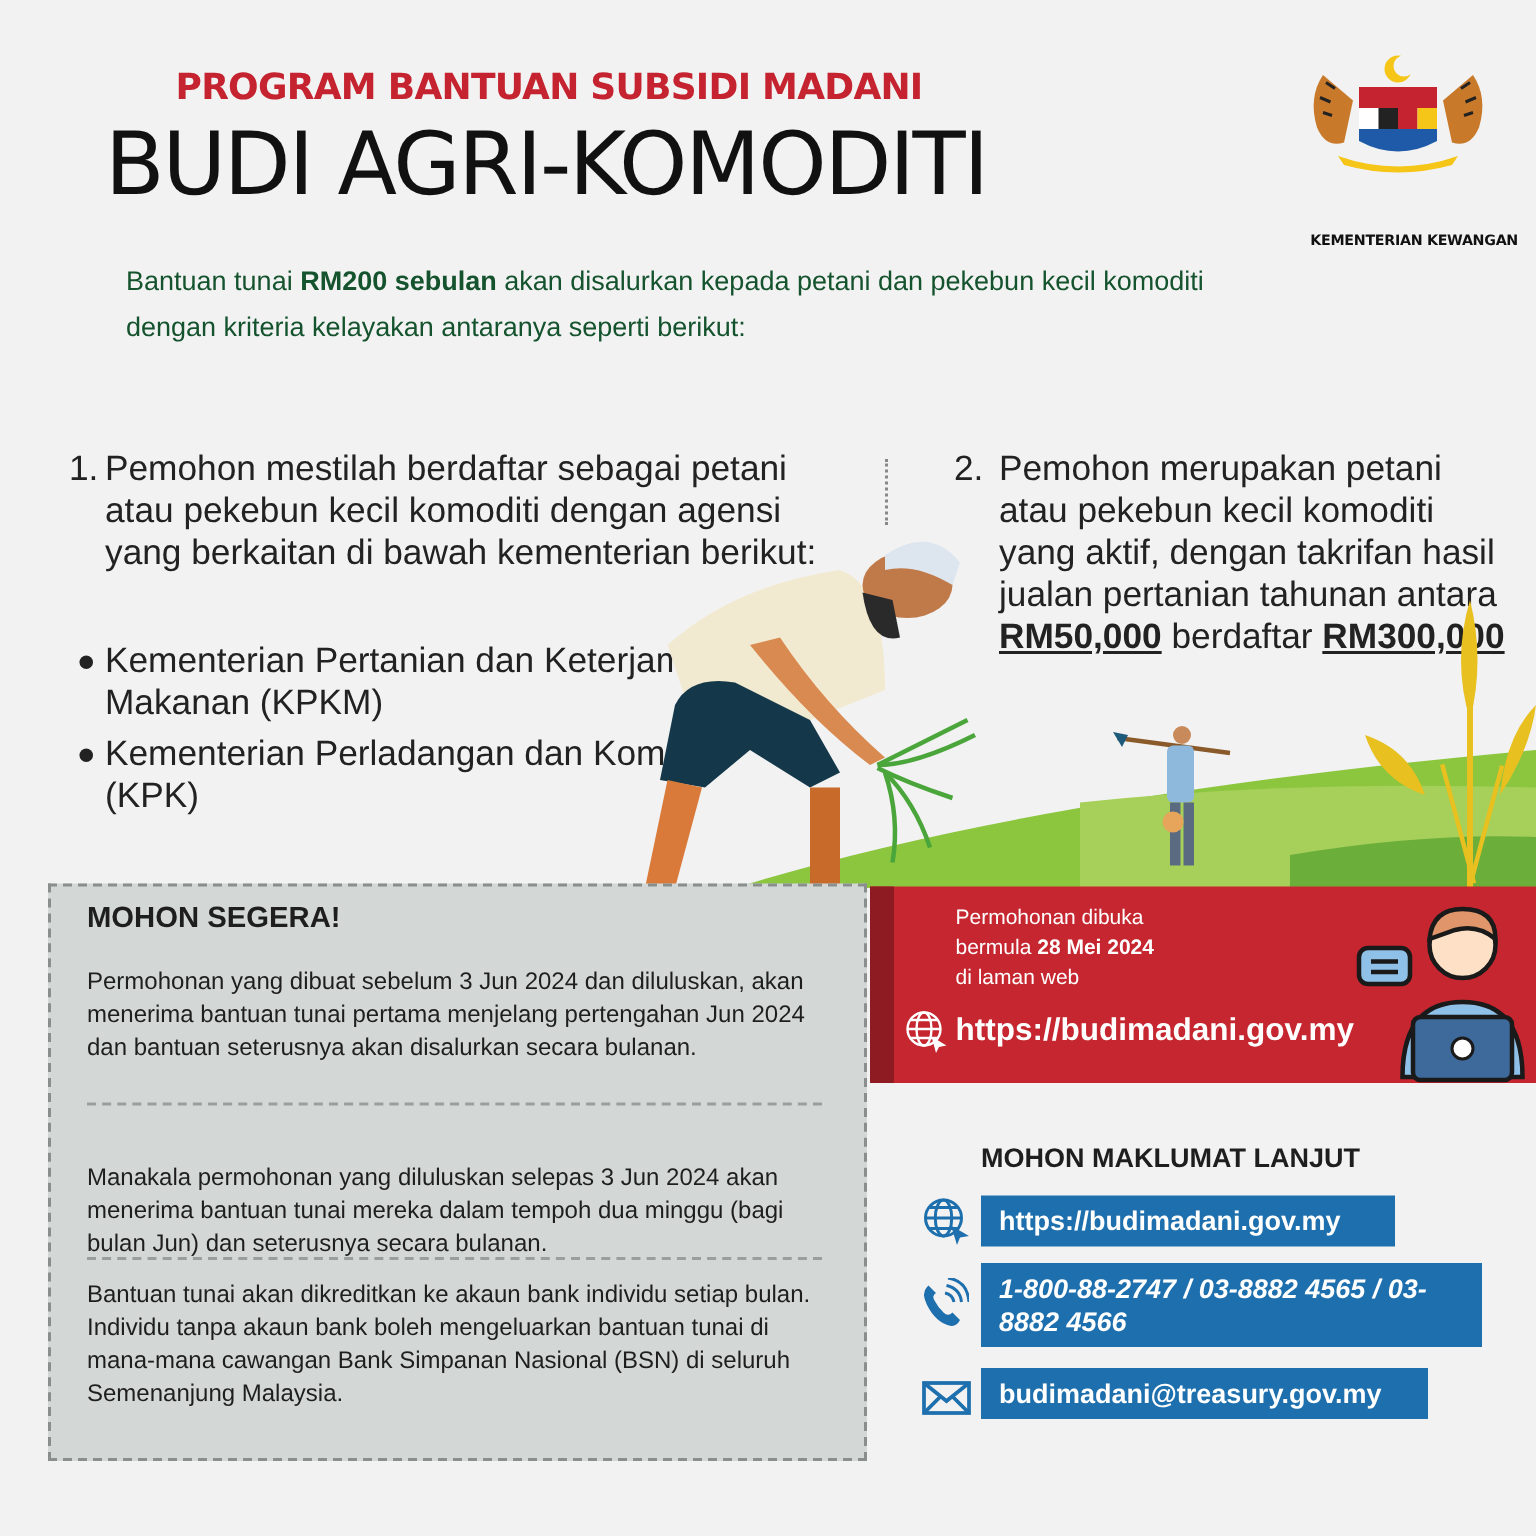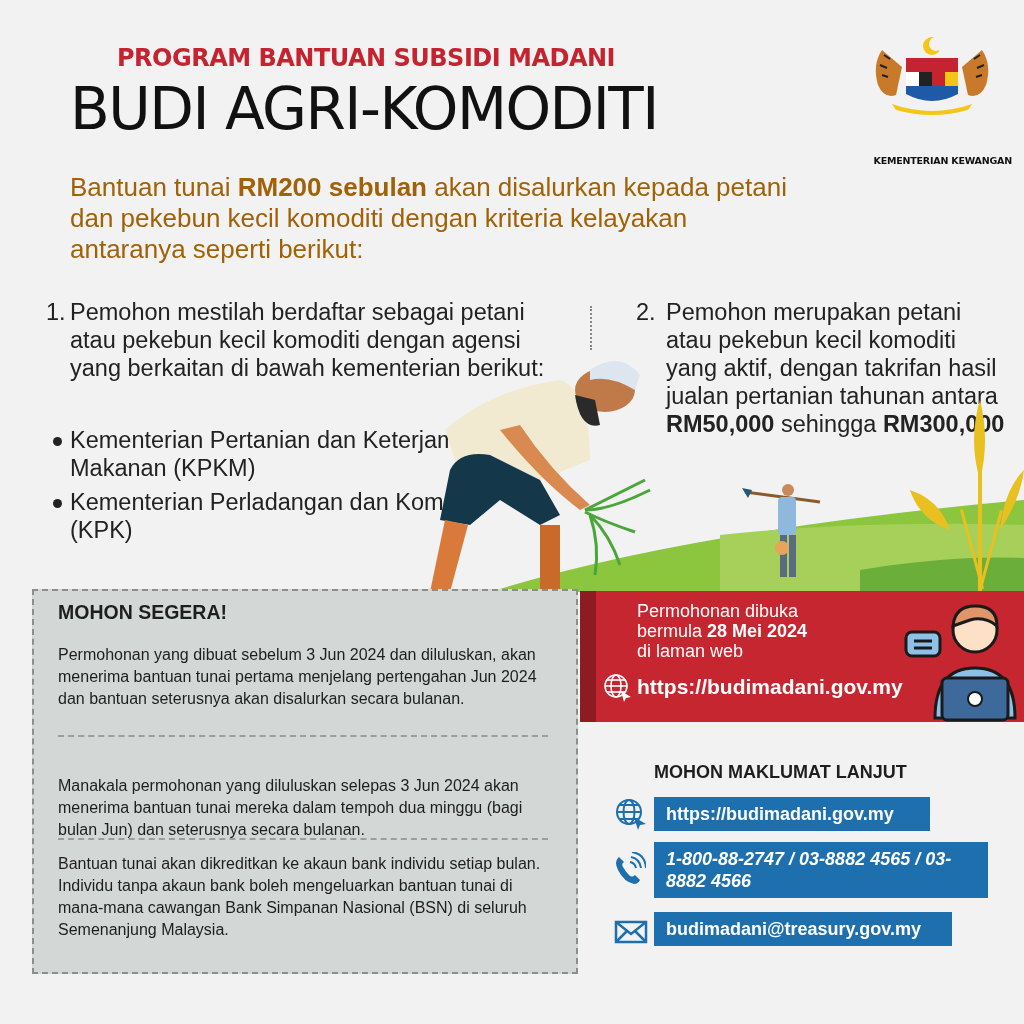--- a/index.html
+++ b/index.html
@@ -28,37 +28,37 @@
   }
   .crest { left: 862px; top: 30px; width: 140px; height: 92px; }
   .ministry {
     left: 842px; top: 107px; width: 170px; text-align: right;
     font-family: "DejaVu Sans", sans-serif; font-weight: bold;
     font-size: 9.5px; color: #111; letter-spacing: -0.2px; margin-top: 48px;
   }
 
   
   .intro {
-    left: 70px; top: 172px; width: 720px;
-    font-size: 26px; line-height: 31px; color: #a16207;
+    left: 84px; top: 172px; width: 720px;
+    font-size: 18px; line-height: 31px; color: #14532d;
   }
   .intro b { font-weight: bold; }
 
   
   .crit1 { left: 46px; top: 298px; width: 520px; font-size: 23.5px; line-height: 28px; color: #222; }
   .crit1 .num { position: absolute; left: 0; top: 0; }
   .crit1 .txt { margin-left: 24px; }
   .bullets { left: 50px; top: 426px; width: 460px; font-size: 23.5px; line-height: 28px; color: #222; }
   .bullets .b { position: relative; padding-left: 20px; margin-bottom: 6px; }
   .bullets .b::before { content: ""; position: absolute; left: 3px; top: 11px; width: 9px; height: 9px; border-radius: 50%; background: #222; }
   .divider-v { left: 590px; top: 306px; height: 44px; border-left: 2px dotted #888; }
   .crit2 { left: 636px; top: 298px; width: 370px; font-size: 23.5px; line-height: 28px; color: #222; }
   .crit2 .num { position: absolute; left: 0; top: 0; }
   .crit2 .txt { margin-left: 30px; }
-  .crit2 b { font-weight: bold; }
+  .crit2 b { font-weight: bold; text-decoration: underline; }
 
   
   .scene { left: 390px; top: 330px; width: 634px; height: 262px; }
 
   
   .mohon-box {
     left: 32px; top: 589px; width: 546px; height: 385px;
     background: #d3d8d6;
     border: 2px dashed #8a8f8d;
   }
@@ -67,21 +67,21 @@
   .p1 { top: 644px; }
   .p2 { top: 747px; margin-top: 28px; }
   .p3 { top: 853px; }
   .hdash { left: 58px; width: 490px; border-top: 2px dashed #9a9f9d; }
   .hd1 { top: 735px; }
   .hd2 { top: 838px; }
 
   
   .red-banner { left: 580px; top: 591px; width: 444px; height: 131px; background: #c5262f; }
   .red-strip { left: 580px; top: 591px; width: 16px; height: 131px; background: #8e1a22; }
-  .red-text { left: 637px; top: 601px; font-size: 18px; line-height: 20px; color: #fff; }
+  .red-text { left: 637px; top: 601px; font-size: 14px; line-height: 20px; color: #fff; }
   .red-text b { font-weight: bold; }
   .red-url { left: 637px; top: 675px; font-size: 21px; font-weight: bold; color: #fff; }
   .red-globe { left: 603px; top: 673px; width: 30px; height: 30px; }
   .person { left: 900px; top: 598px; width: 124px; height: 124px; }
 
   
   .info-title { left: 654px; top: 762px; font-size: 18px; font-weight: bold; color: #1e1e1e; }
   .pill { background: #1e6fad; color: #fff; font-weight: bold; font-size: 18px; line-height: 22px; padding: 6px 12px; }
   .pill-web { left: 654px; top: 797px; width: 276px; }
   .pill-phone { left: 654px; top: 842px; width: 334px; font-style: italic; }
@@ -123,21 +123,21 @@
 </div>
 <div class="abs bullets">
   <div class="b">Kementerian Pertanian dan Keterjaminan Makanan (KPKM)</div>
   <div class="b">Kementerian Perladangan dan Komoditi (KPK)</div>
 </div>
 
 <div class="abs divider-v"></div>
 
 <div class="abs crit2">
   <span class="num">2.</span>
-  <div class="txt"><span>Pemohon merupakan petani atau pekebun kecil komoditi yang aktif, dengan takrifan hasil jualan pertanian tahunan antara </span><b>RM50,000</b><span> sehingga </span><b>RM300,000</b></div>
+  <div class="txt"><span>Pemohon merupakan petani atau pekebun kecil komoditi yang aktif, dengan takrifan hasil jualan pertanian tahunan antara </span><b>RM50,000</b><span> berdaftar </span><b>RM300,000</b></div>
 </div>
 
 <svg class="abs scene" viewBox="0 0 634 262">
 
   <path d="M100 262 Q300 200 634 170 L634 262 Z" fill="#8cc63f"></path>
   <path d="M330 205 Q470 190 634 195 L634 262 L330 262 Z" fill="#a6d05a"></path>
   <path d="M470 240 Q560 225 634 228 L634 262 L470 262 Z" fill="#6cae3a"></path>
 
   <g fill="#e8c020">
     <path d="M590 150 q10 -40 0 -80 q-12 40 0 80z"></path>

